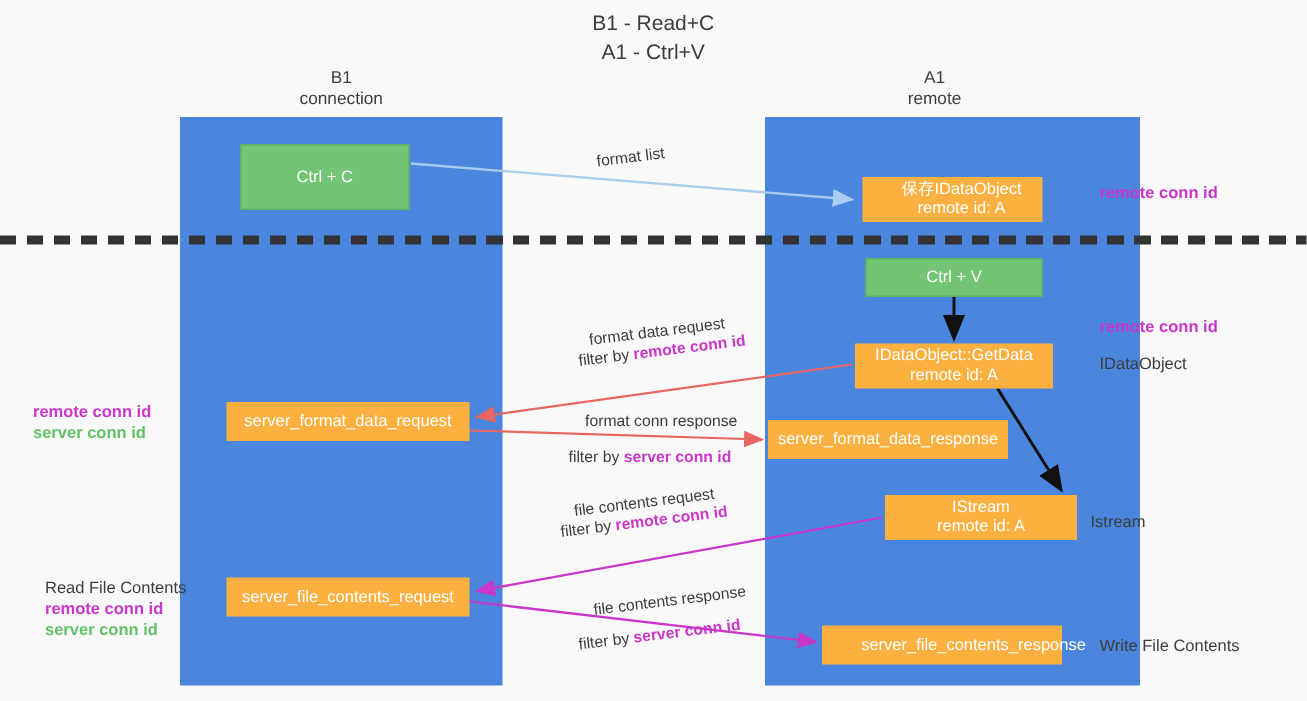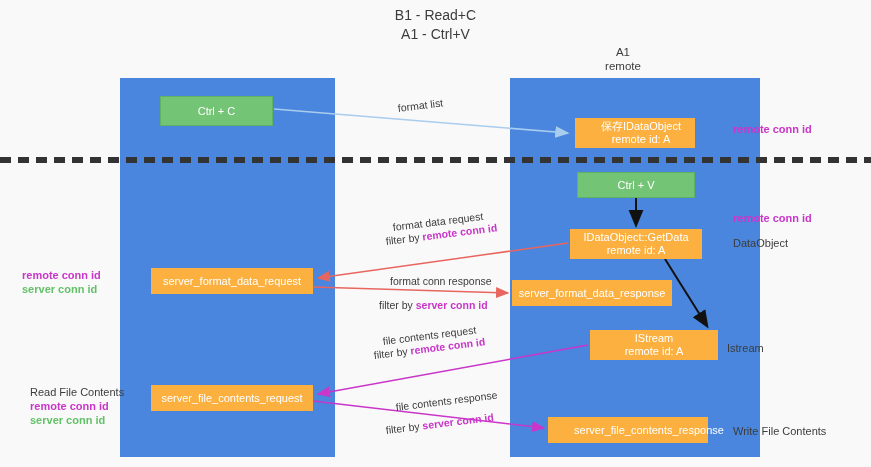--- a/index.html
+++ b/index.html
@@ -35,21 +35,21 @@
   }
   
   .node{
     box-sizing:border-box;
     display:flex;align-items:center;justify-content:center;
     text-align:center;color:#ffffff;font-size:11px;line-height:13px;
     white-space:pre-line;
   }
   .green{background:#74c476;border:1px solid #5fb261;}
   .orange{background:#fbb040;}
-  #n-ctrlc{left:160px;top:96px;width:113px;height:30px;}
+  #n-ctrlc{left:160px;top:96px;width:113px;height:44px;}
   #n-dataobj{left:575px;top:118px;width:120px;height:30px;padding-left:12px;}
   #n-ctrlv{left:577px;top:172px;width:118px;height:26px;}
   #n-getdata{left:570px;top:229px;width:132px;height:30px;}
   #n-sfdreq{left:151px;top:268px;width:162px;height:26px;}
   #n-sfdresp{left:512px;top:280px;width:160px;height:26px;}
   #n-istream{left:590px;top:330px;width:128px;height:30px;}
   #n-sfcreq{left:151px;top:385px;width:162px;height:26px;}
   #n-sfcresp{left:548px;top:417px;width:160px;height:26px;padding-left:42px;}
   
   .side{font-size:11px;line-height:14px;}
@@ -78,20 +78,22 @@
   #wires{left:0;top:0;width:871px;height:467px;pointer-events:none;}
 </style>
 </head>
 <body>
 
 <div id="stage">
 
   <div class="abs" id="title">B1 - Read+C
 A1 - Ctrl+V</div>
 
+  <div class="abs col-head" id="head-b1">B1
+connection</div>
   <div class="abs col-head" id="head-a1">A1
 remote</div>
 
   <div class="abs lane" id="lane-b1"></div>
   <div class="abs lane" id="lane-a1"></div>
 
   <svg class="abs" id="wires">
     <defs>
       <marker id="ar-blue" markerWidth="9" markerHeight="9" refX="8" refY="4.5" orient="auto">
         <path d="M0,0.8 L9,4.5 L0,8.2 Z" fill="#a8cdee"></path>
@@ -144,21 +146,21 @@
   <div class="abs edge-lbl" id="e-fdresp2"><span>filter by </span><span class="pink">server conn id</span></div>
 
   <div class="abs edge-lbl rot-a" id="e-fcreq1">file contents request</div>
   <div class="abs edge-lbl rot-a" id="e-fcreq2"><span>filter by </span><span class="pink">remote conn id</span></div>
 
   <div class="abs edge-lbl rot-a" id="e-fcresp1">file contents response</div>
   <div class="abs edge-lbl rot-a" id="e-fcresp2"><span>filter by </span><span class="pink">server conn id</span></div>
 
   <div class="abs side pink" id="lbl-r1">remote conn id</div>
   <div class="abs side pink" id="lbl-r2">remote conn id</div>
-  <div class="abs side dark" id="lbl-dataobject">DataObject</div>
+  <div class="abs side dark" id="lbl-dataobject">IDataObject</div>
   <div class="abs side dark" id="lbl-istream">Istream</div>
   <div class="abs side dark" id="lbl-write">Write File Contents</div>
 
   <div class="abs side" id="lbl-left1">
     <div class="pink">remote conn id</div>
     <div class="green-t">server conn id</div>
   </div>
 
   <div class="abs side" id="lbl-left2">
     <div class="dark">Read File Contents</div>

